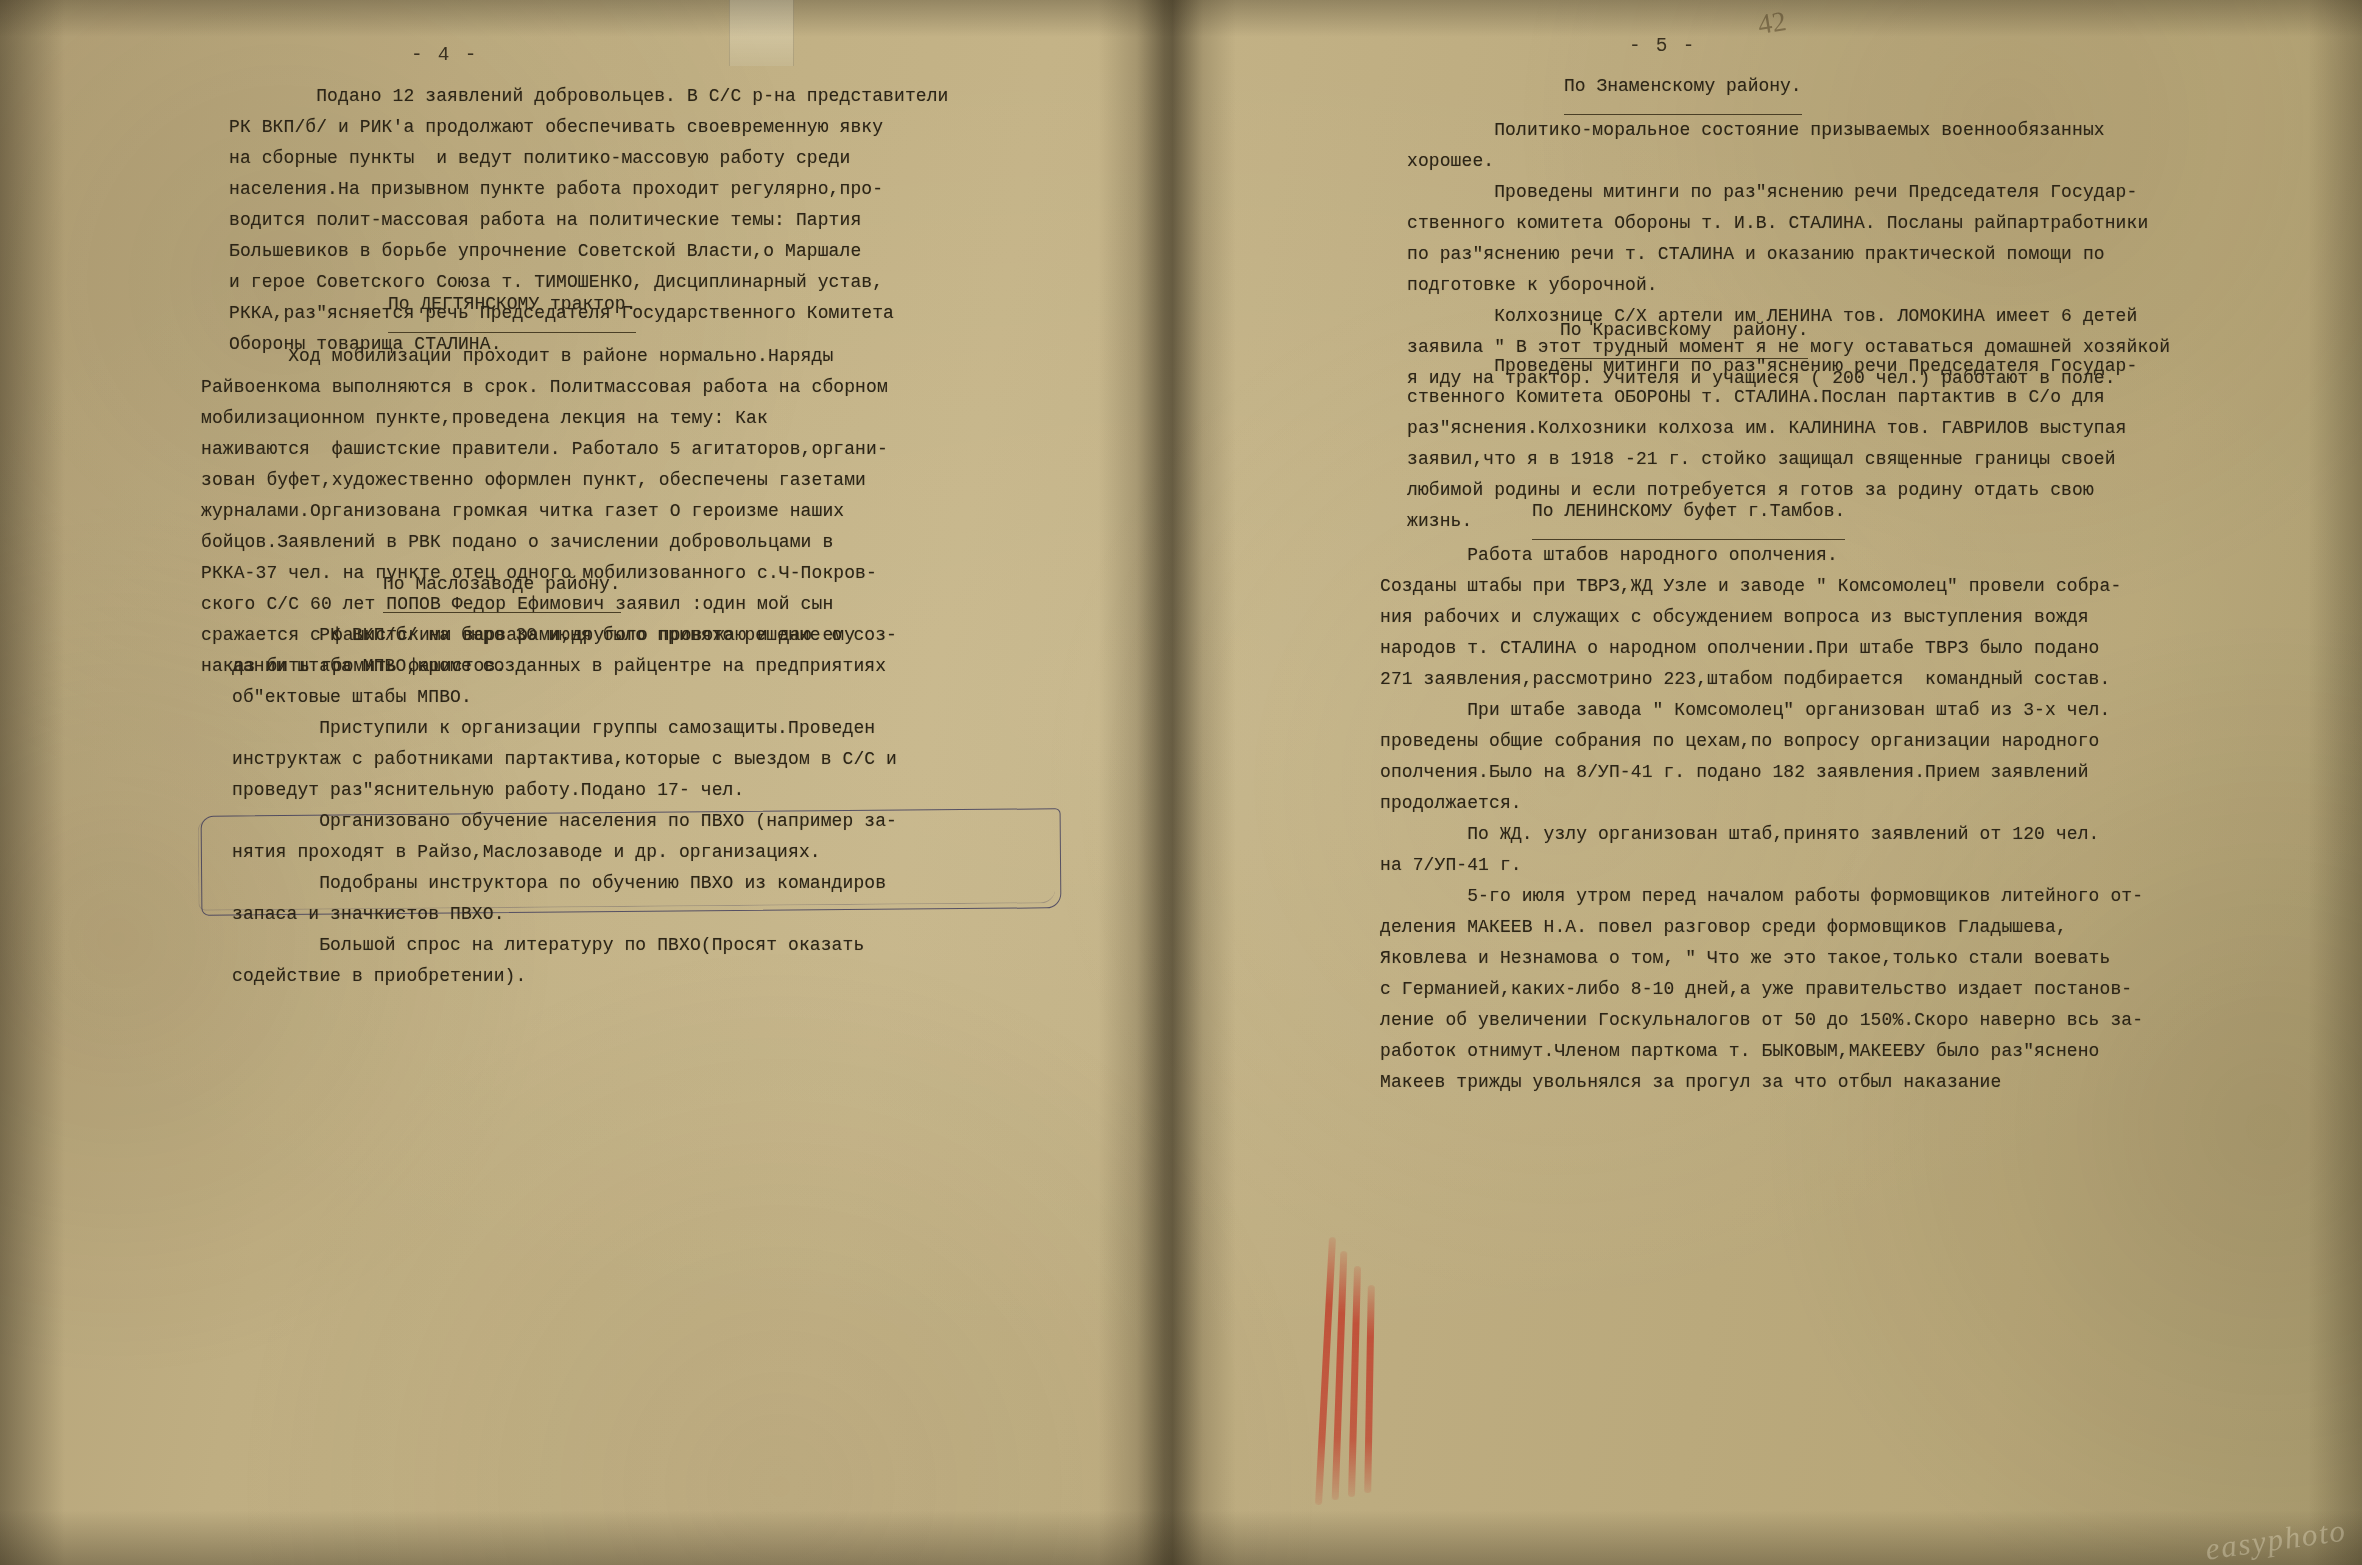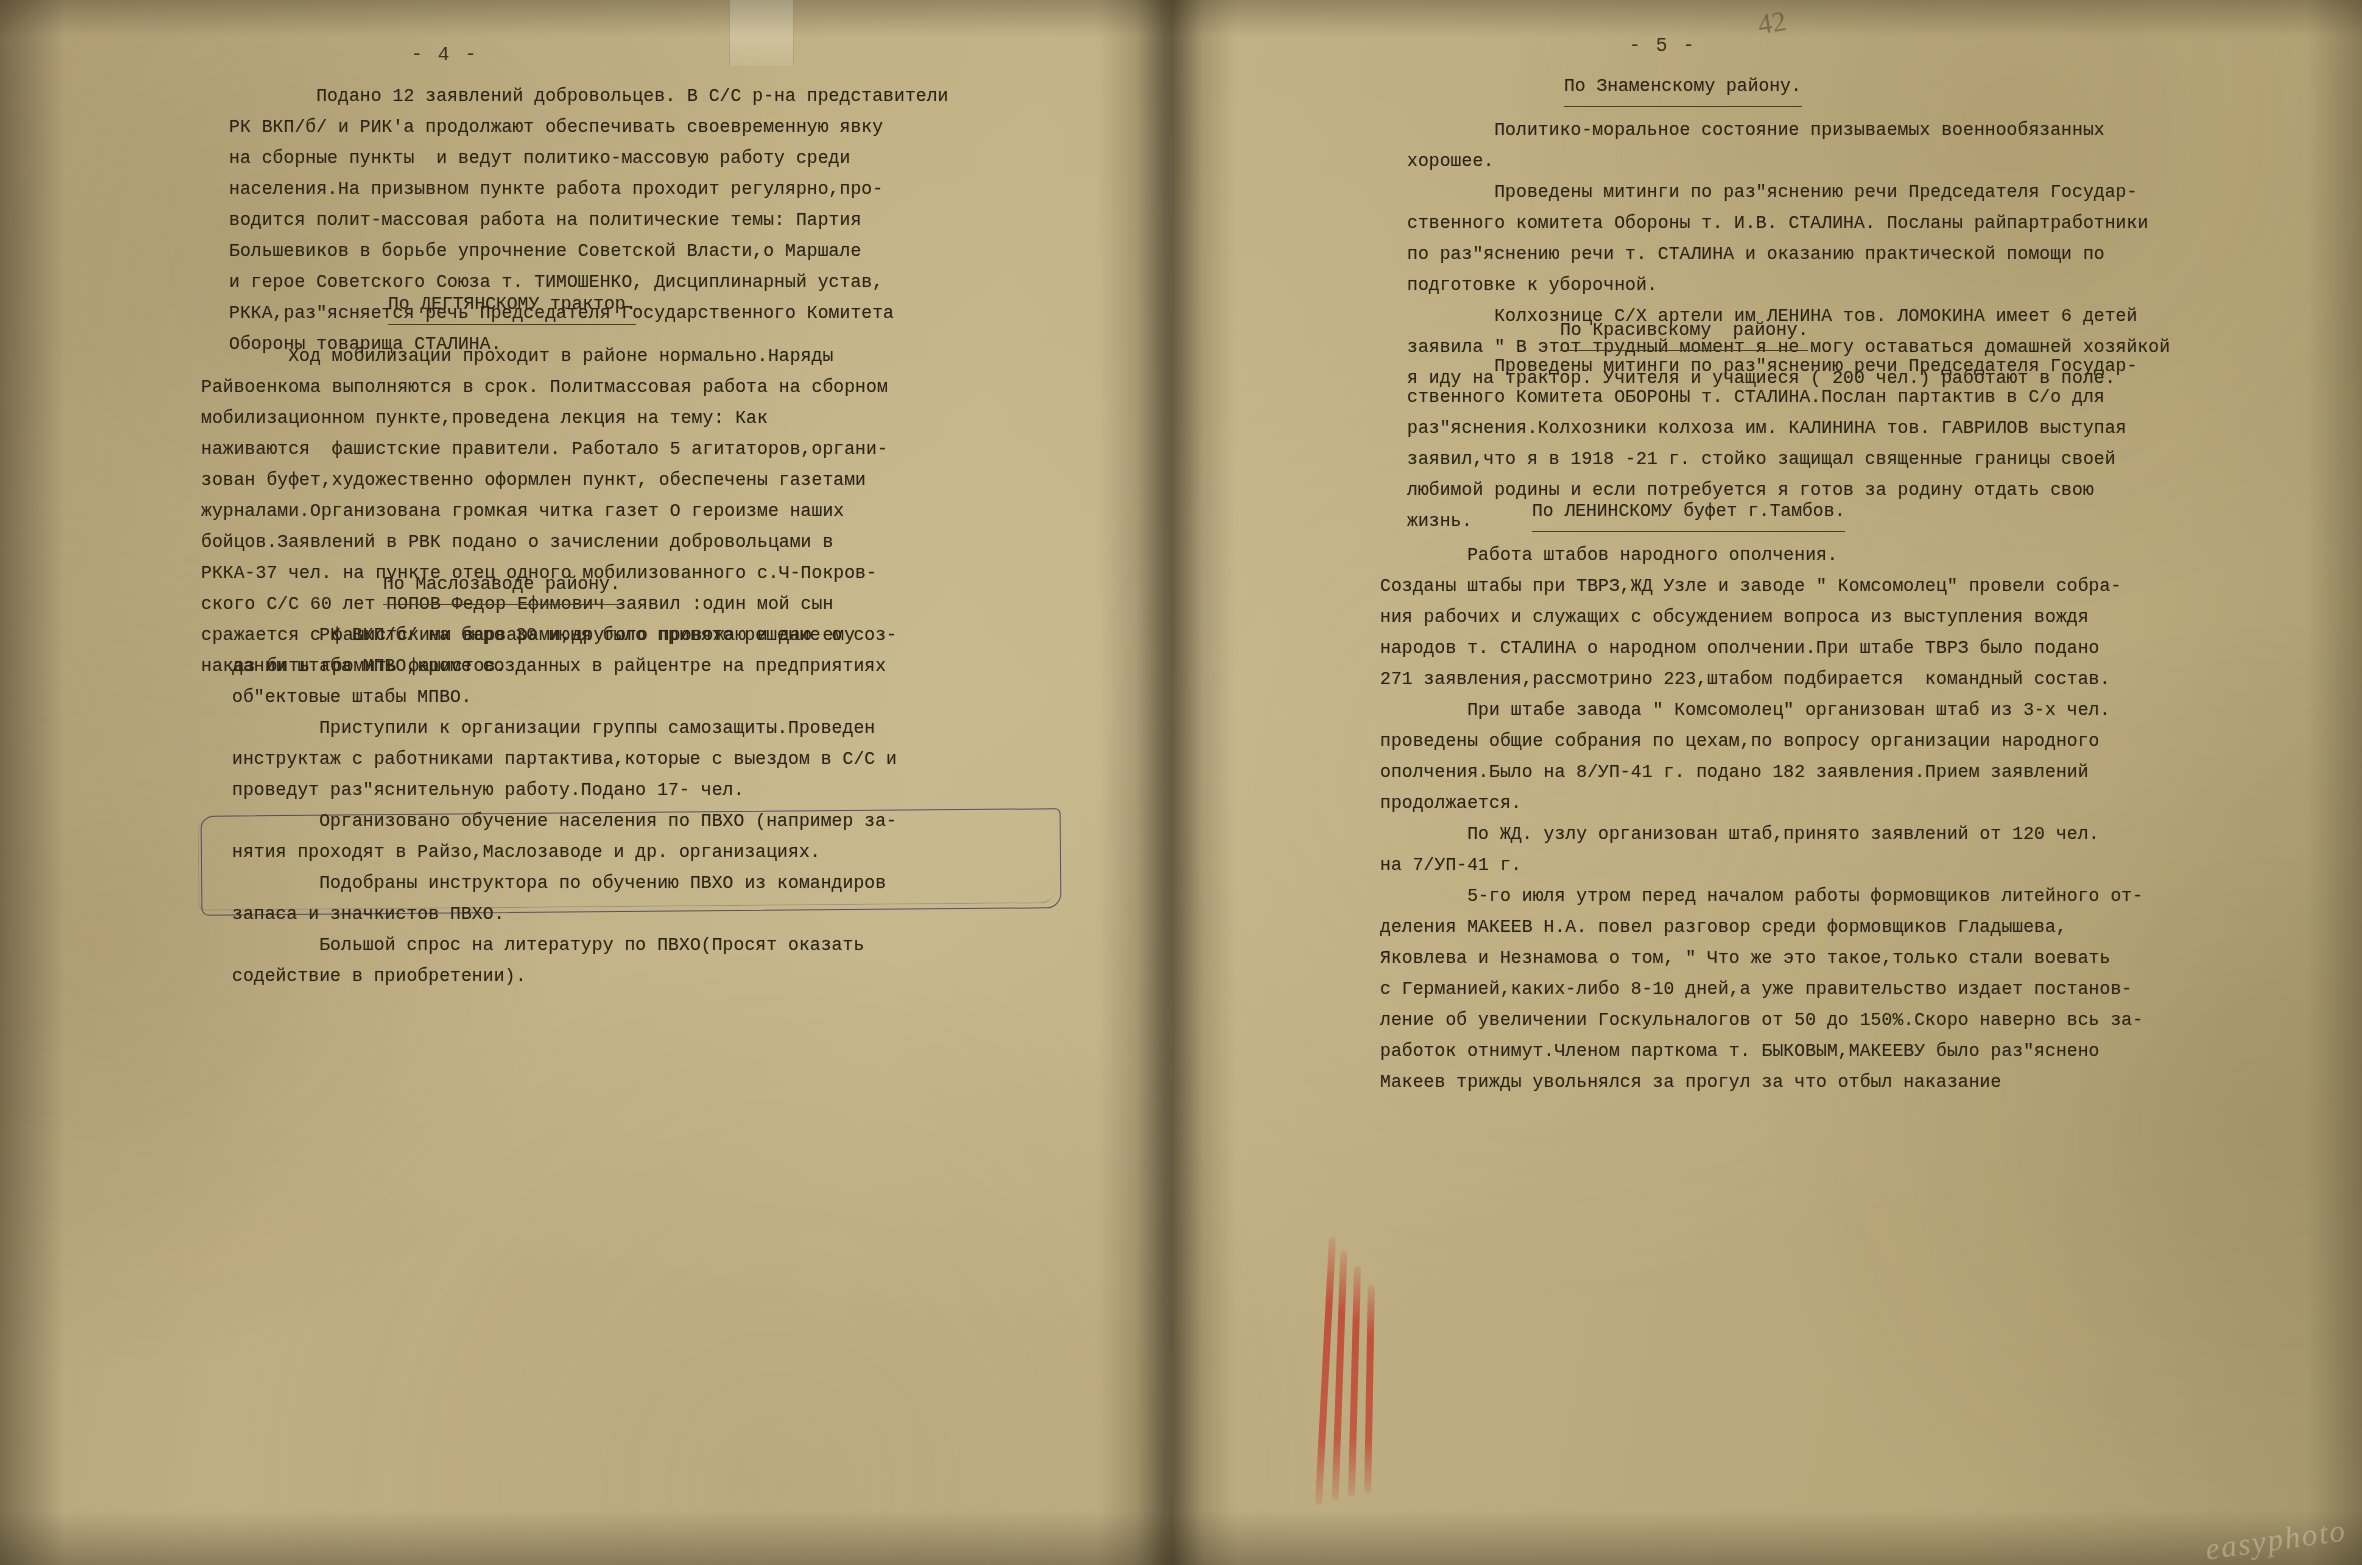--- a/index.html
+++ b/index.html
@@ -129,21 +129,21 @@
     text-shadow: 0 0 0.9px rgba(60,50,25,.35);
   }
 
   .heading {
     position: absolute;
     font-size: 18px;
     line-height: 28px;
     color: #2c2517;
     white-space: pre;
     border-bottom: 0.9px solid #4a3f26;
-    padding-bottom: 6px;
+    padding-bottom: 14px;
     text-shadow: 0 0 0.9px rgba(60,50,25,.35);
   }
 
   
   .ink-box {
     position: absolute;
     left: 201px;
     top: 812px;
     width: 858px;
     height: 98px;

